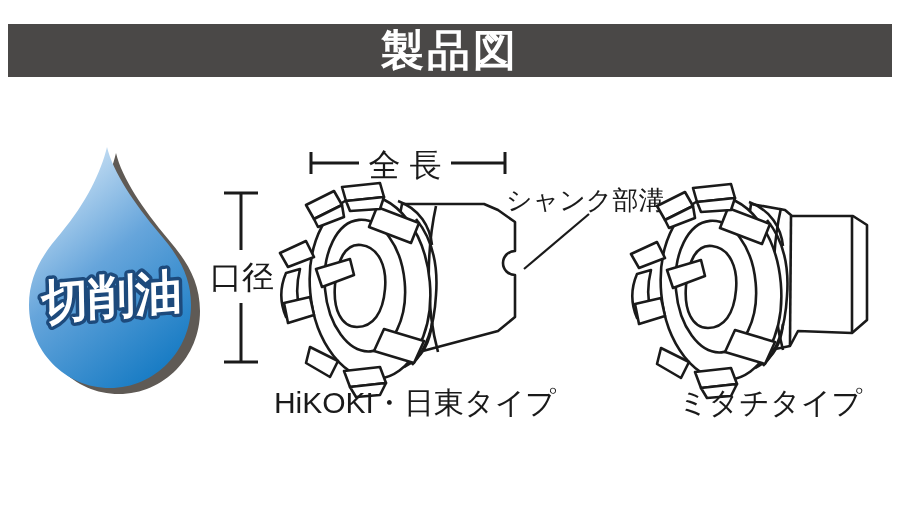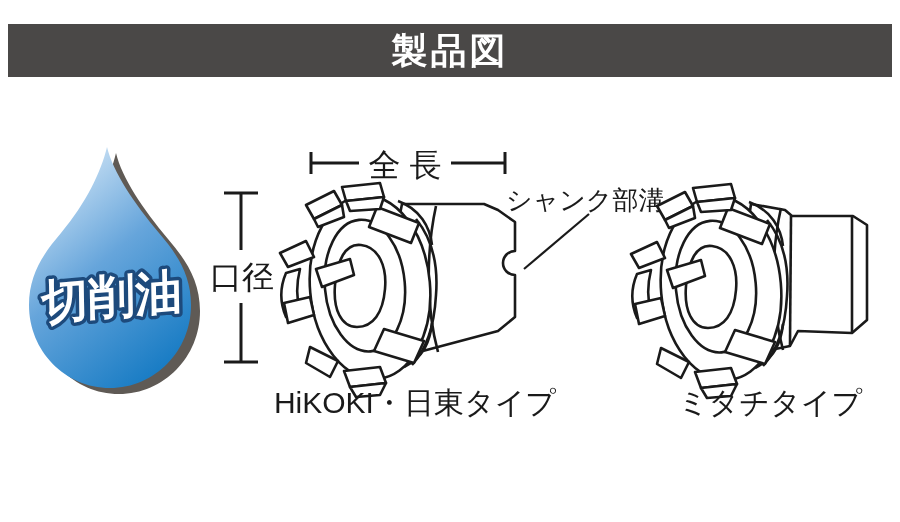--- a/index.html
+++ b/index.html
@@ -6,21 +6,21 @@
   body{
     width:900px;height:522px;background:#ffffff;position:relative;overflow:hidden;
     font-family:"Liberation Sans", sans-serif;
   }
   .title-bar{
     position:absolute;left:8px;top:24px;width:884px;height:53px;
     background:#4a4847;color:#ffffff;
     display:flex;align-items:center;justify-content:center;
   }
   .title-bar span{
-    font-size:36px;font-weight:bold;letter-spacing:3px;line-height:1;
+    font-size:43px;font-weight:bold;letter-spacing:3px;line-height:1;
   }
   svg.diagram{position:absolute;left:0;top:0;}
   svg text{font-family:"Liberation Sans", sans-serif;fill:#1a1a1a;}
   .dim-label{font-size:32px;}
   .groove-label{font-size:26px;}
   .type-label{font-size:30px;}
   .oil-label{font-size:47px;font-weight:bold;fill:#ffffff;paint-order:stroke;stroke-width:7px;stroke-linejoin:round;}
 </style>
 </head>
 <body>

